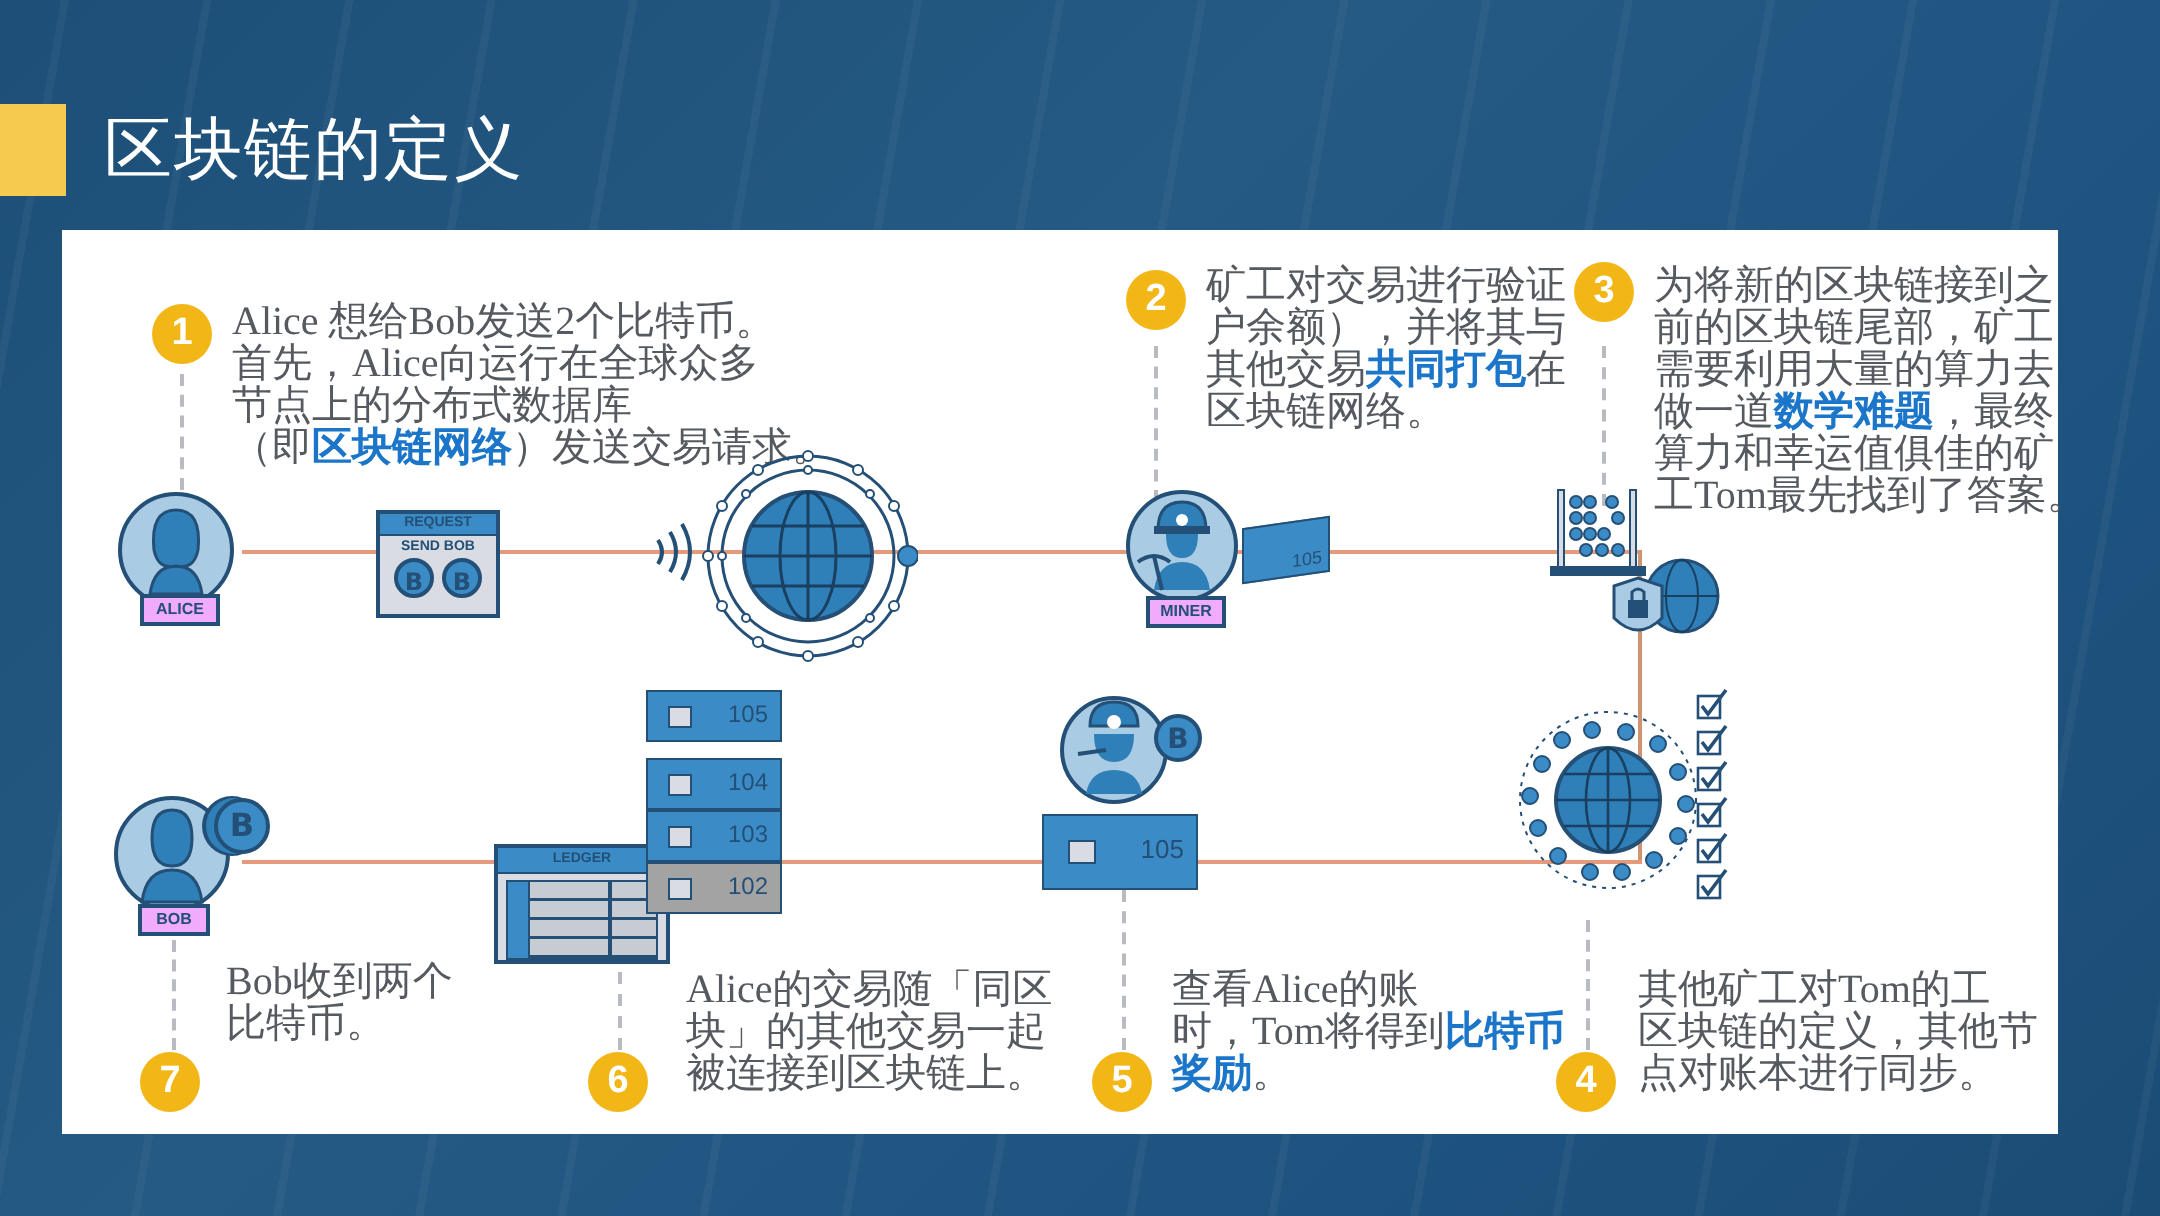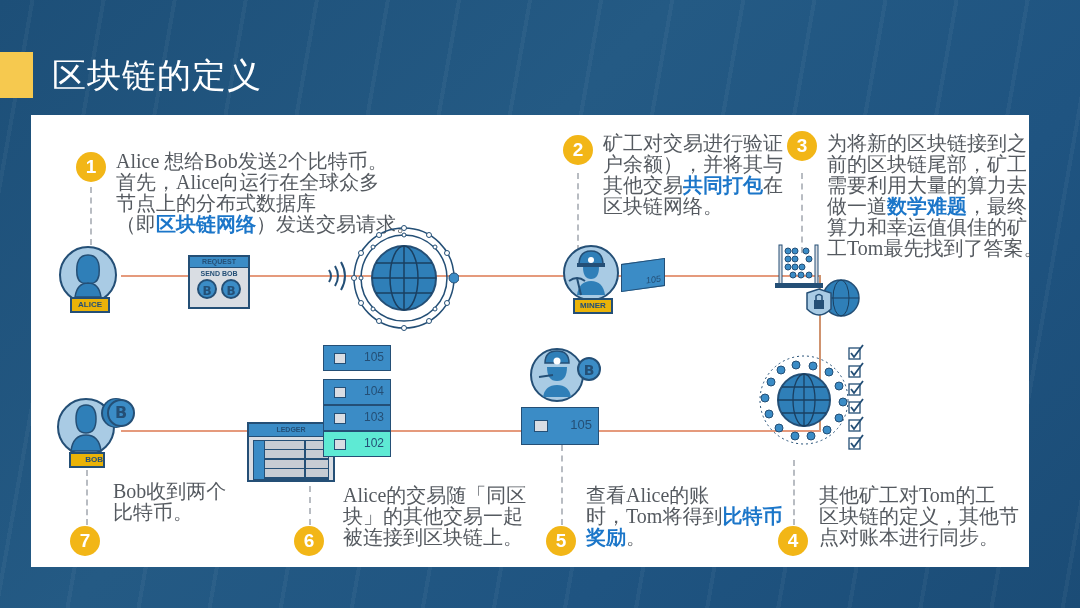--- a/index.html
+++ b/index.html
@@ -13,21 +13,21 @@
   .panel{position:absolute;left:31px;top:115px;width:998px;height:452px;background:#fff;}
   .hline{position:absolute;height:2px;background:#e59a7c;}
   .vline{position:absolute;width:2px;background:#d0936f;}
   .dash{position:absolute;width:0;border-left:2px dashed #b8bcc2;}
   .badge{position:absolute;width:30px;height:30px;border-radius:50%;background:#f2b617;color:#fff;
     font-weight:bold;font-size:19px;line-height:30px;text-align:center;font-family:"Liberation Sans",sans-serif;}
   .txt{position:absolute;font-size:20px;line-height:21px;color:#555a60;white-space:nowrap;
     font-family:Liberation Serif, serif;}
   .hl{color:#1b76c9;font-weight:bold;}
   .ico{position:absolute;}
-  .label-box{position:absolute;background:#eab308;border:2px solid #244f76;font-size:8px;font-weight:bold;
+  .label-box{position:absolute;background:#f0abfc;border:2px solid #244f76;font-size:8px;font-weight:bold;
     color:#244f76;text-align:center;line-height:12px;font-family:"Liberation Sans",sans-serif;}
 </style>
 </head>
 <body>
 
 <div class="bg-streaks"></div>
 <div class="title-accent"></div>
 <div class="title">区块链的定义</div>
 
 <div class="panel">
@@ -282,29 +282,29 @@
       <span style="position:absolute;right:6px;top:4px;font-size:12px;color:#244f76;font-family:'Liberation Sans',sans-serif;">105</span>
     </div>
     <div style="position:absolute;left:2px;top:34px;width:68px;height:26px;background:#3b8cc6;border:1.5px solid #244f76;box-sizing:border-box;">
       <span style="position:absolute;left:10px;top:7px;width:10px;height:9px;background:#d9dde3;border:1px solid #244f76;"></span>
       <span style="position:absolute;right:6px;top:4px;font-size:12px;color:#244f76;font-family:'Liberation Sans',sans-serif;">104</span>
     </div>
     <div style="position:absolute;left:2px;top:60px;width:68px;height:26px;background:#3b8cc6;border:1.5px solid #244f76;box-sizing:border-box;">
       <span style="position:absolute;left:10px;top:7px;width:10px;height:9px;background:#d9dde3;border:1px solid #244f76;"></span>
       <span style="position:absolute;right:6px;top:4px;font-size:12px;color:#244f76;font-family:'Liberation Sans',sans-serif;">103</span>
     </div>
-    <div style="position:absolute;left:2px;top:86px;width:68px;height:26px;background:#5eead4;border:1.5px solid #244f76;box-sizing:border-box;">
+    <div style="position:absolute;left:2px;top:86px;width:68px;height:26px;background:#a3a3a3;border:1.5px solid #244f76;box-sizing:border-box;">
       <span style="position:absolute;left:10px;top:7px;width:10px;height:9px;background:#d9dde3;border:1px solid #244f76;"></span>
       <span style="position:absolute;right:6px;top:4px;font-size:12px;color:#244f76;font-family:'Liberation Sans',sans-serif;">102</span>
     </div>
   </div>
 
   <div class="ico" style="left:24px;top:282px;width:90px;height:72px;">
     <svg width="64" height="60" viewBox="0 0 64 60">
       <circle cx="31" cy="30" r="28" fill="#a9cbe4" stroke="#244f76" stroke-width="2"></circle>
       <path d="M16 54 Q18 38 31 38 Q44 38 46 54 Z" fill="#2f7fb8" stroke="#244f76" stroke-width="1.5"></path>
       <path d="M21 22 Q21 8 31 8 Q41 8 41 22 Q41 36 31 36 Q21 36 21 22 Z" fill="#2f7fb8" stroke="#244f76" stroke-width="1.5"></path>
     </svg>
-    <div class="label-box" style="left:14px;top:55px;width:32px;text-align:right;">BOB</div>
+    <div class="label-box" style="left:14px;top:55px;width:32px;">BOB</div>
     <div style="position:absolute;left:52px;top:2px;width:28px;height:28px;border-radius:50%;background:#3b8cc6;border:2px solid #244f76;color:#244f76;font-weight:bold;font-size:16px;line-height:24px;text-align:center;box-sizing:border-box;box-shadow:-4px 0 0 #2f7fb8,-5px 0 0 1px #244f76;">B</div>
   </div>
 
 </div>
 
 </body></html>

